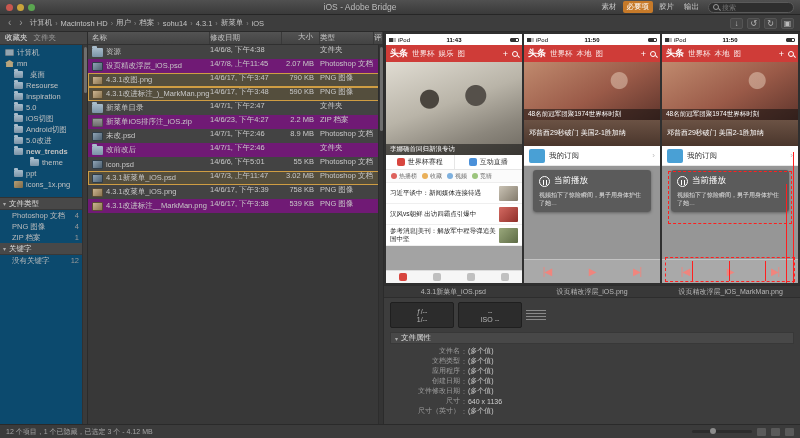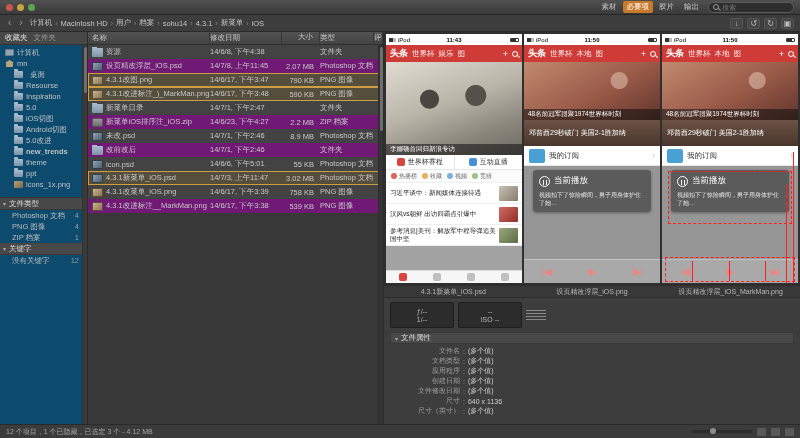--- a/index.html
+++ b/index.html
@@ -54,21 +54,21 @@
 .fitem{display:flex;align-items:center;height:11px;font-size:7.5px;color:#bdbdbd;padding:0 8px 0 12px}
 .fitem .cnt{margin-left:auto;color:#9a9a9a}
 .side-scroll{position:absolute;right:0;top:13px;bottom:0;width:5px;background:#3a3a3a;border-left:1px solid #313131}
 .sthumb{position:absolute;top:2px;left:1px;width:3px;height:46px;border-radius:2px;background:#6e6e6e}
 
 
 .filepane{width:296px;background:#393939;border-right:1px solid #2b2b2b;position:relative;display:flex;flex-direction:column;flex:none}
 .cols{height:13px;display:flex;align-items:center;background:linear-gradient(#535353,#434343);border-bottom:1px solid #303030;color:#c6c6c6;font-size:7.5px;flex:none}
 .cols .c{border-right:1px solid #393939;height:100%;display:flex;align-items:center}
 .rows{flex:none}
-.frow{height:14px;display:flex;align-items:center;font-size:7.5px;color:#c8c8c8;background:#434343}
+.frow{height:14px;display:flex;font-size:7.5px;color:#c8c8c8;background:#434343}
 .frow.odd{background:#701a75}
 .frow.selected{outline:1px solid #cf9d43;outline-offset:-1px;background:#544e3d}
 .c{white-space:nowrap;overflow:hidden}
 .c.name{width:122px;flex:none;display:flex;align-items:center;gap:3px;padding-left:4px}
 .c.date{width:72px;flex:none}
 .c.size{width:38px;flex:none;text-align:right;padding-right:6px;display:block}
 .c.type{width:54px;flex:none}
 .c.rate{flex:1}
 .fic{width:11px;height:9px;flex:none;border-radius:1px}
 .fic.folder{background:linear-gradient(#a8bccb,#7b93a6);position:relative}
@@ -174,20 +174,21 @@
 <body>
 
 <div class="app">
 
   <div class="titlebar">
     <div class="traffic">
       <span class="tl red"></span>
       <span class="tl yellow"></span>
       <span class="tl green"></span>
     </div>
+    <div class="win-title">iOS - Adobe Bridge</div>
     <div class="tb-right">
       <span class="workspaces" style="display:flex;gap:2px">
           <span class="ws">素材</span>
           <span class="ws active">必要项</span>
           <span class="ws">胶片</span>
           <span class="ws">输出</span>
         </span>
       <span class="search">
         <i class="mag"></i>
         <input placeholder="搜索" style="">
@@ -263,21 +264,21 @@
             <span class="tlabel">Android切图</span>
           </div>
           <div class="tree-row" style="padding-left: 14px;">
             <i class="ticon folder"></i>
             <span class="tlabel">5.0改进</span>
           </div>
           <div class="tree-row" style="padding-left: 14px; font-weight: bold;">
             <i class="ticon folder"></i>
             <span class="tlabel">new_trends</span>
           </div>
-          <div class="tree-row" style="padding-left: 14px; align-items: center;">
+          <div class="tree-row" style="padding-left: 30px; align-items: center;">
             <i class="ticon folder"></i>
             <span class="tlabel">theme</span>
           </div>
           <div class="tree-row" style="padding-left: 14px;">
             <i class="ticon folder"></i>
             <span class="tlabel">ppt</span>
           </div>
           <div class="tree-row" style="padding-left: 14px;">
             <i class="ticon image"></i>
             <span class="tlabel">icons_1x.png</span>

